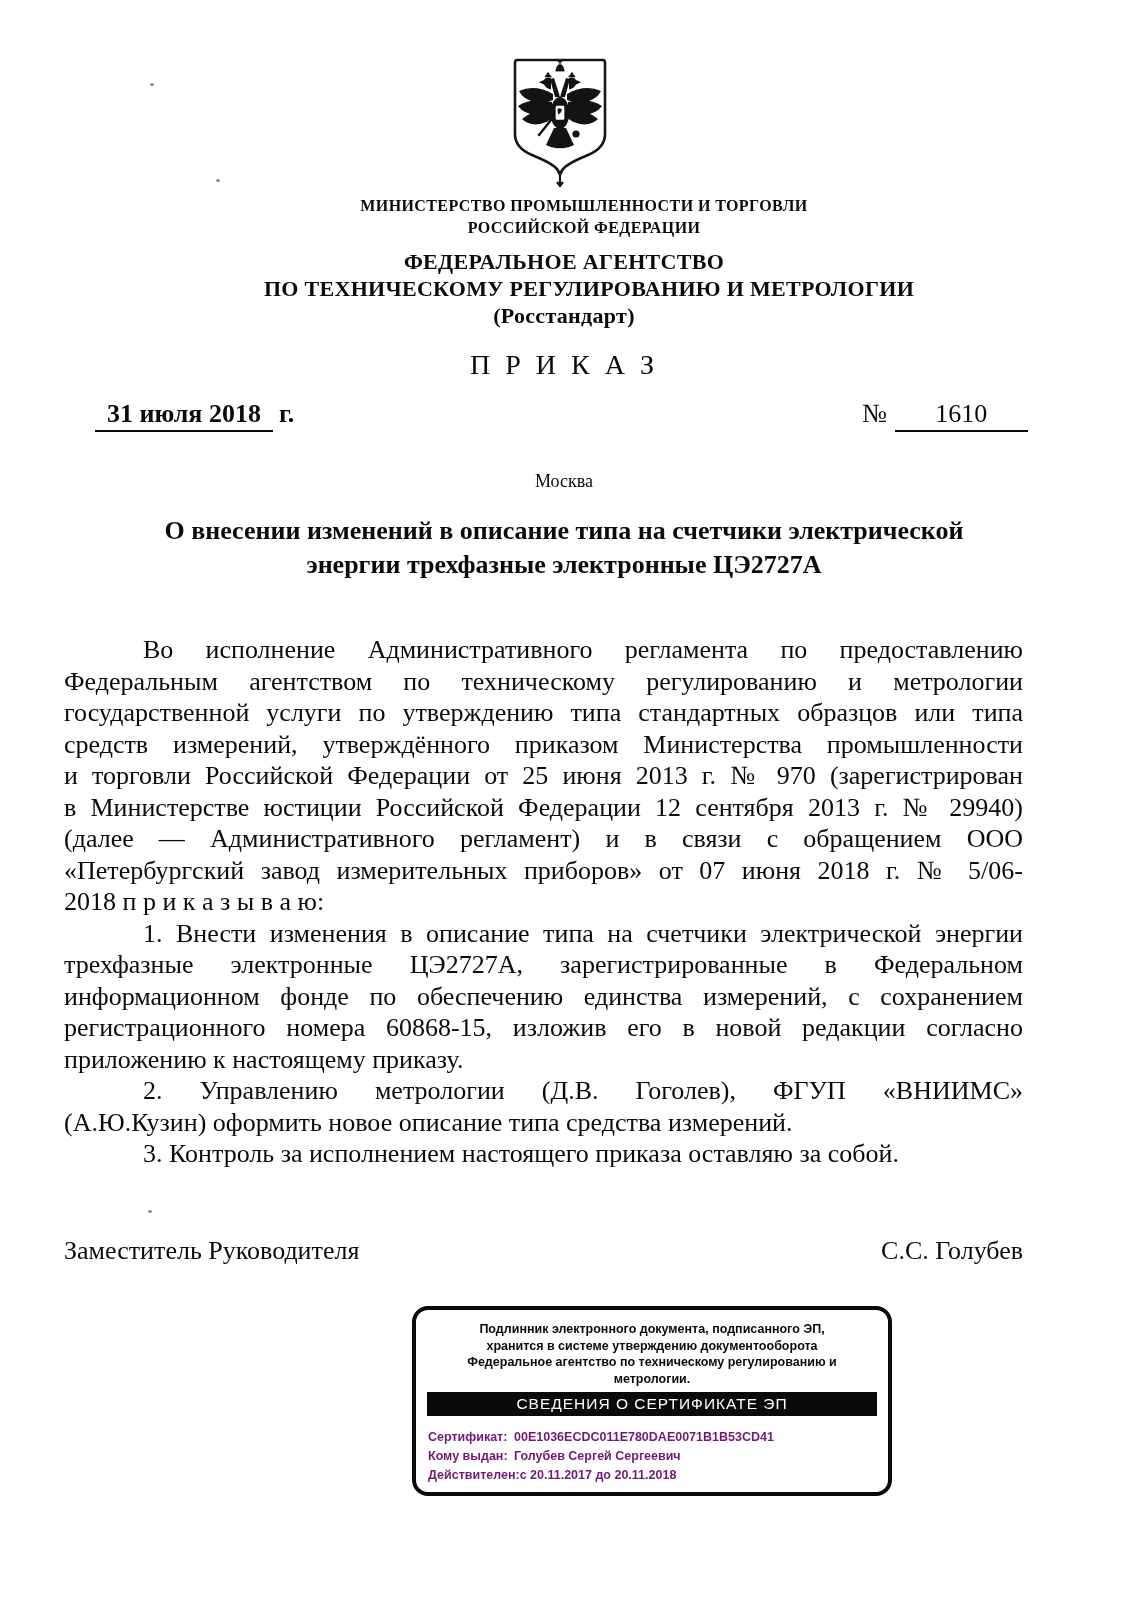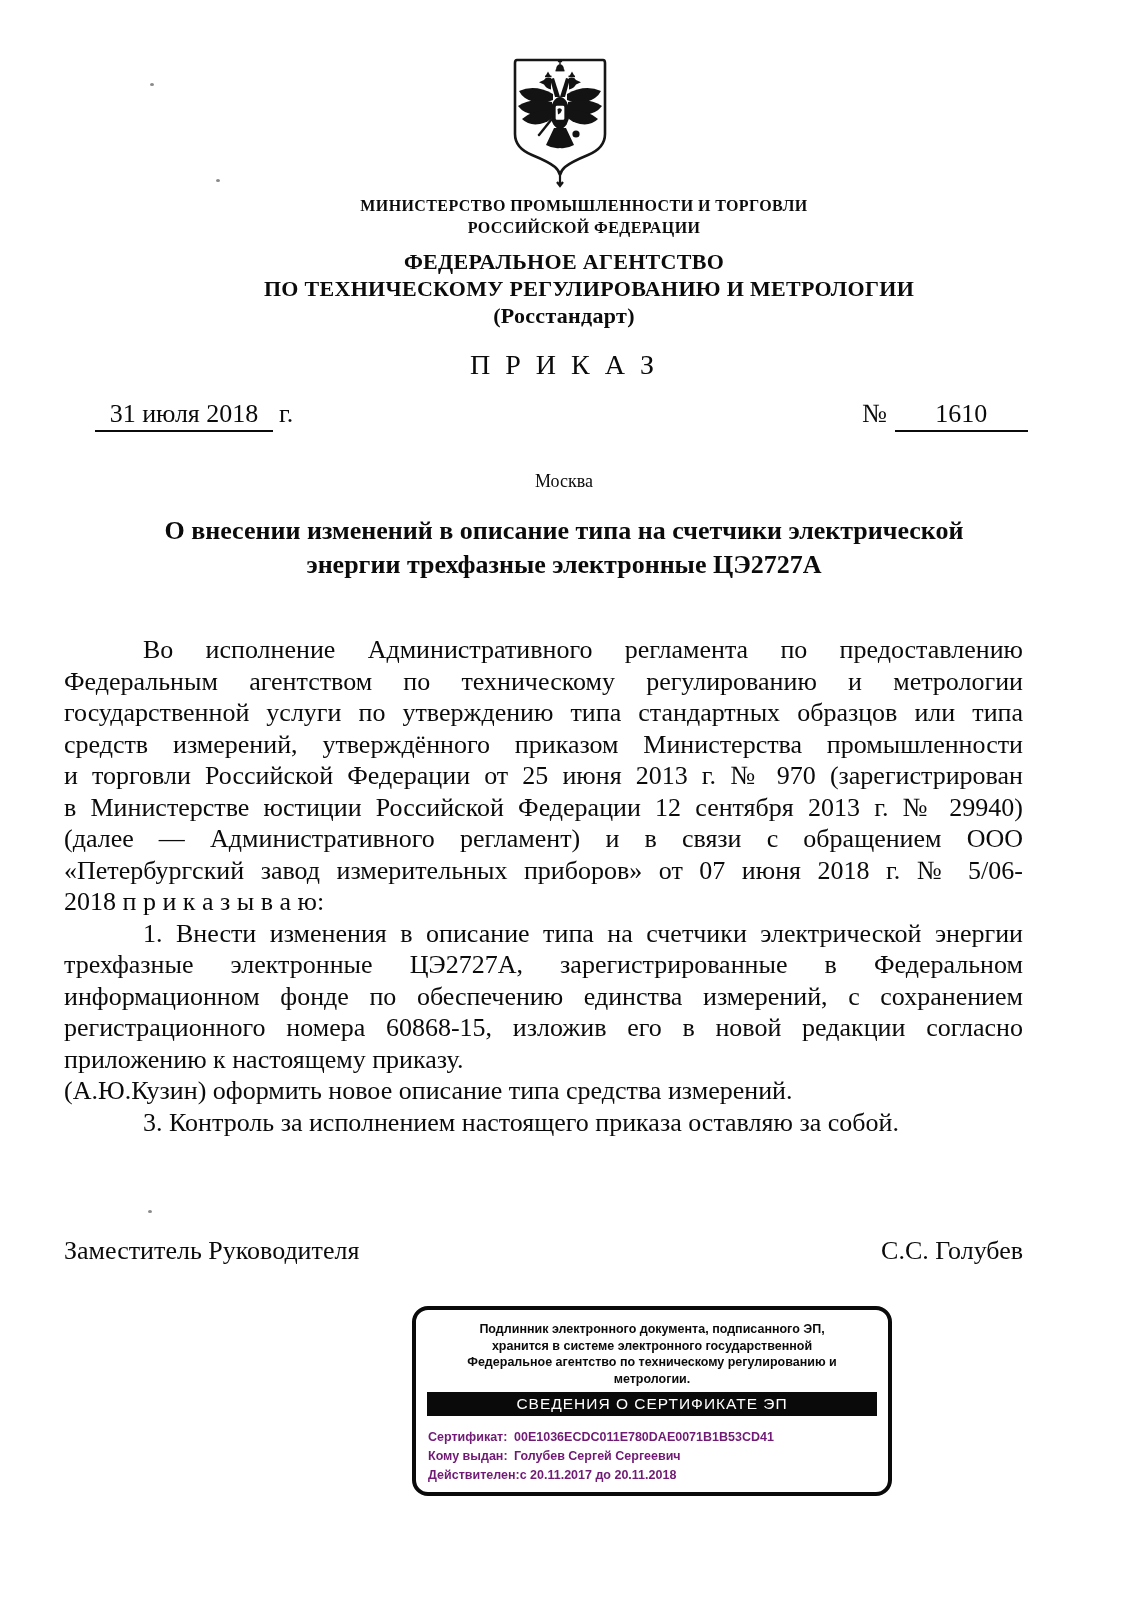--- a/index.html
+++ b/index.html
@@ -88,21 +88,21 @@
   </svg>
 
   <div class="abs center minline" style="top:196px;">МИНИСТЕРСТВО ПРОМЫШЛЕННОСТИ И ТОРГОВЛИ</div>
   <div class="abs center minline" style="top:218px;">РОССИЙСКОЙ ФЕДЕРАЦИИ</div>
   <div class="abs center agline" style="top:249px;">ФЕДЕРАЛЬНОЕ АГЕНТСТВО</div>
   <div class="abs center agline" style="top:276px;padding-left:25px;">ПО ТЕХНИЧЕСКОМУ РЕГУЛИРОВАНИЮ И МЕТРОЛОГИИ</div>
   <div class="abs center agline" style="top:303px;">(Росстандарт)</div>
 
   <div class="abs center prikaz" style="top:348px;">П Р И К А З</div>
 
-  <div class="abs daterow" style="left:95px;top:398px;">
+  <div class="abs daterow" style="left:95px;top:398px;font-weight:bold;">
     <span class="u date-u">31 июля 2018</span><span class="gsuffix">г.</span>
   </div>
   <div class="abs daterow" style="left:862px;top:398px;">
     <span>№</span><span class="u num-u">1610</span>
   </div>
 
   <div class="abs center city" style="top:468px;">Москва</div>
 
   <div class="abs center titleline" style="top:515px;">О внесении изменений в описание типа на счетчики электрической</div>
   <div class="abs center titleline" style="top:549px;">энергии трехфазные электронные ЦЭ2727А</div>
@@ -115,33 +115,34 @@
     <div class="ln j">и торговли Российской Федерации от 25 июня 2013 г. № 970 (зарегистрирован</div>
     <div class="ln j">в Министерстве юстиции Российской Федерации 12 сентября 2013 г. № 29940)</div>
     <div class="ln j">(далее — Административного регламент) и в связи с обращением ООО</div>
     <div class="ln j">«Петербургский завод измерительных приборов» от 07 июня 2018 г. № 5/06-</div>
     <div class="ln">2018 п р и к а з ы в а ю:</div>
     <div class="ln ind j">1. Внести изменения в описание типа на счетчики электрической энергии</div>
     <div class="ln j">трехфазные электронные ЦЭ2727А, зарегистрированные в Федеральном</div>
     <div class="ln j">информационном фонде по обеспечению единства измерений, с сохранением</div>
     <div class="ln j">регистрационного номера 60868-15, изложив его в новой редакции согласно</div>
     <div class="ln">приложению к настоящему приказу.</div>
+    <div class="ln ind j">2. Управлению метрологии (Д.В. Гоголев), ФГУП «ВНИИМС»</div>
     <div class="ln">(А.Ю.Кузин) оформить новое описание типа средства измерений.</div>
     <div class="ln ind">3. Контроль за исполнением настоящего приказа оставляю за собой.</div>
   </div>
 
   <div class="abs sigrow">
     <span>Заместитель Руководителя</span>
     <span class="signame">С.С. Голубев</span>
   </div>
 
   <div class="abs stamp">
     <div class="stamp-head">
       <div>Подлинник электронного документа, подписанного ЭП,</div>
-      <div>хранится в системе электронного государственной</div>
+      <div>хранится в системе утверждению документооборота</div>
       <div>Федеральное агентство по техническому регулированию и</div>
       <div>метрологии.</div>
     </div>
     <div class="stamp-bar">СВЕДЕНИЯ О СЕРТИФИКАТЕ ЭП</div>
     <div class="stamp-rows">
       <div class="srow">
         <span class="slabel">Сертификат:</span>
         <span class="svalue">00E1036ECDC011E780DAE0071B1B53CD41</span>
       </div>
       <div class="srow">

